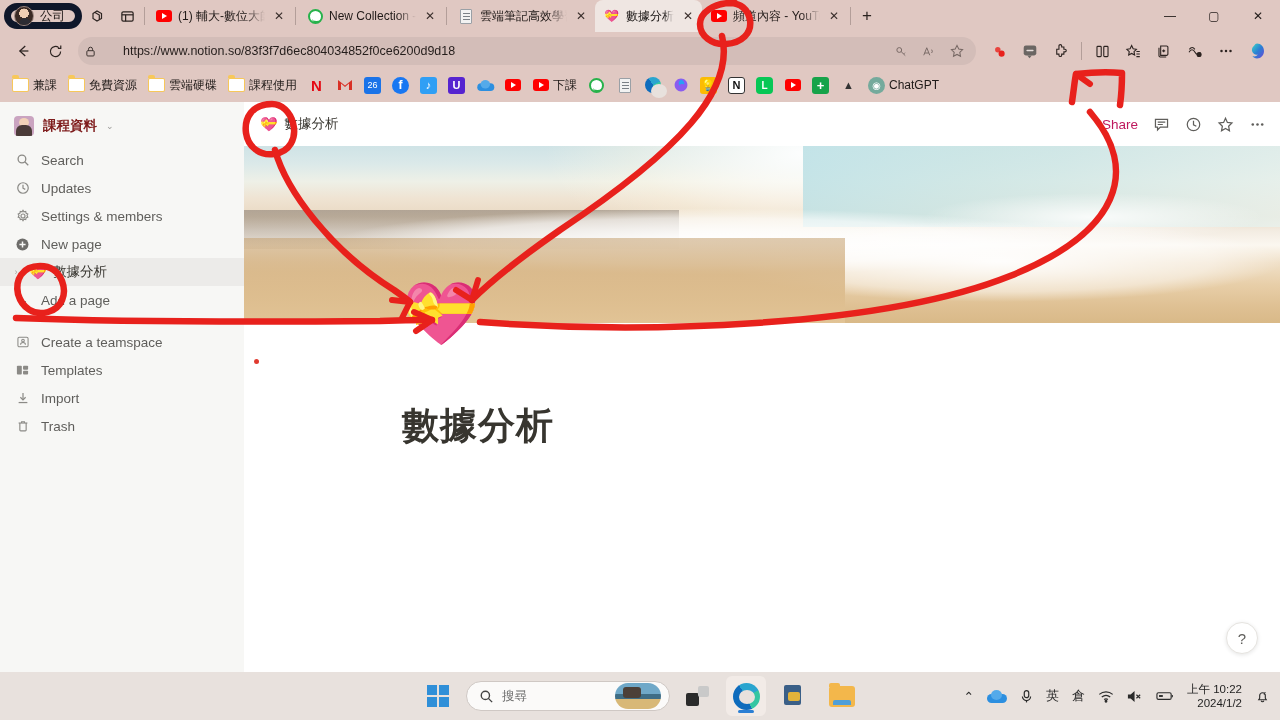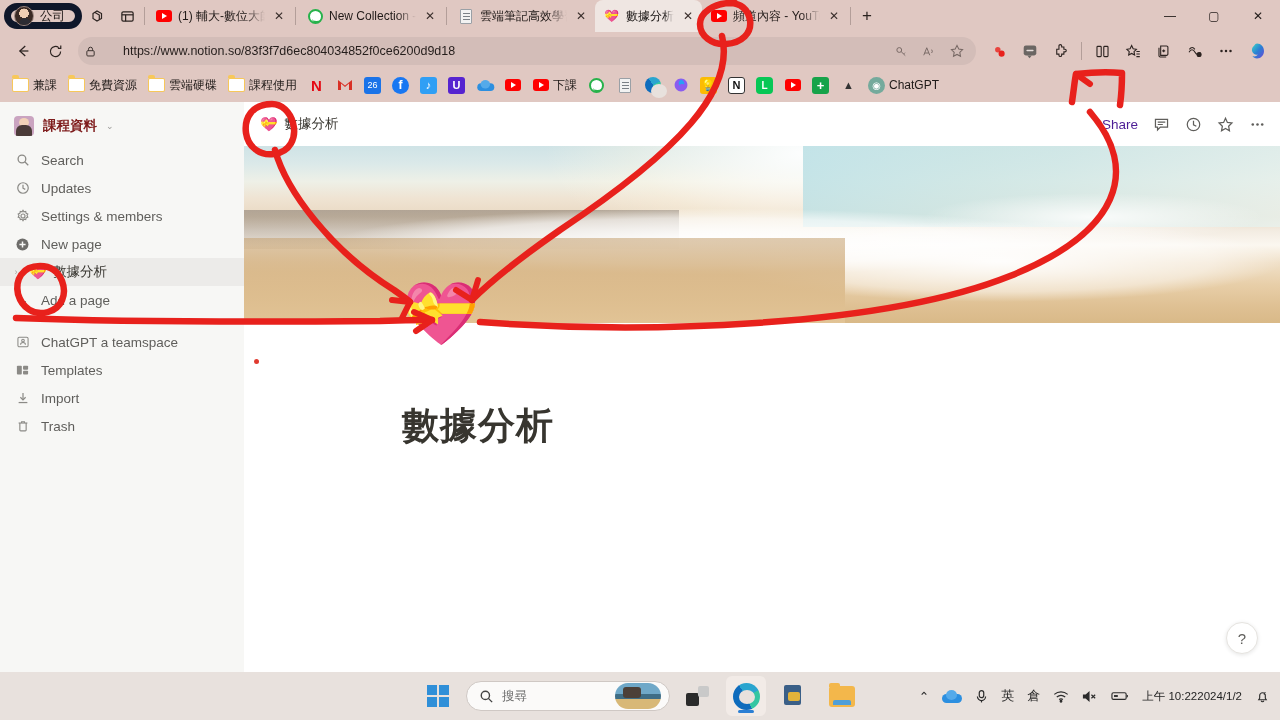--- a/index.html
+++ b/index.html
@@ -95,21 +95,21 @@
   .page-row .pg-emoji { font-size:14px; width:17px; text-align:center; }
   .page-row .pg-label { font-size:13.5px; color:#37352f; }
   .section-gap { height:14px; }
 
   .content { flex:1 1 auto; position:relative; overflow:hidden; background:#fff; }
   .page-topbar { height:44px; display:flex; align-items:center; padding:0 14px 0 16px; background:#fff; }
   .crumb { display:flex; align-items:center; gap:7px; }
   .crumb-emoji { font-size:14px; }
   .crumb-text { font-size:13.5px; color:#37352f; }
   .topbar-right { margin-left:auto; display:flex; align-items:center; gap:14px; }
-  .share-btn { font-size:13.5px; color:#4c1d95; }
+  .share-btn { font-size:13.5px; color:#be185d; }
   .tb-ico { width:18px;height:18px;display:flex;align-items:center;justify-content:center;color:#5f5e5b; }
 
   
   .cover { height:177px; position:relative; overflow:hidden;
     background:
       radial-gradient(ellipse 360px 150px at 54% 4%, rgba(255,255,255,0.95) 0%, rgba(255,248,230,0.35) 48%, rgba(255,255,255,0) 72%),
       linear-gradient(to bottom,
         #cfe3e6 0%, #dbe9e9 10%, #eef0e7 20%,
         #efe3d2 30%, #e9d9c2 40%,
         #f3ece2 48%, #fbf7f0 56%,
@@ -166,21 +166,21 @@
     position:relative; }
   .ico-edge::after{content:"";position:absolute;left:6px;top:7px;width:16px;height:14px;border-radius:50%;background:#e8e1dd;}
   .ico-store { width:24px;height:24px;position:relative; }
   .ico-store::before{content:"";position:absolute;left:2px;top:1px;width:17px;height:20px;background:#3a5f87;border-radius:2px;}
   .ico-store::after{content:"";position:absolute;left:6px;top:8px;width:12px;height:9px;background:#e2b33a;border-radius:2px;}
   .ico-folder { width:26px;height:21px;background:#f3b74b;border-radius:3px;position:relative; }
   .ico-folder::before{content:"";position:absolute;left:0;top:-3px;width:11px;height:4px;background:#f3b74b;border-radius:2px 2px 0 0;}
   .ico-folder::after{content:"";position:absolute;left:4px;bottom:2px;width:18px;height:5px;background:#4f9fd8;border-radius:2px 2px 0 0;}
   .tray { margin-left:auto; display:flex; align-items:center; gap:13px; padding-right:10px; }
   .tray-ico { font-size:12.5px; color:#2b2b2b; display:flex; align-items:center; justify-content:center; }
-  .clock { display:flex; flex-direction:row; align-items:flex-end; line-height:1.25; }
+  .clock { display:flex; flex-direction:column; align-items:flex-end; line-height:1.25; }
   .clock span { font-size:11.5px; color:#1f1f1f; }
   .onedrive { width:20px;height:13px;position:relative; }
   .onedrive::before{content:"";position:absolute;left:0;bottom:0;width:20px;height:9px;border-radius:5px;background:#2c8fe0;}
   .onedrive::after{content:"";position:absolute;left:4px;top:0;width:11px;height:10px;border-radius:50%;background:#54aaea;}
 
   
   #annot { position:absolute; left:0; top:0; width:1280px; height:720px; pointer-events:none; }
 </style>
 </head>
 <body>
@@ -543,21 +543,21 @@
     <div class="section-gap"></div>
 
     <div class="nav-item">
       <span class="nav-icon">
         <svg width="14" height="14" viewBox="0 0 16 16" fill="none" stroke="currentColor" stroke-width="1.2">
             <rect x="2.2" y="2.5" width="11.6" height="11" rx="1.6"></rect>
             <circle cx="8" cy="6.4" r="1.5"></circle>
             <path d="M5.2 11.2 c0-1.8 1.3-2.6 2.8-2.6 s2.8 .8 2.8 2.6"></path>
           </svg>
       </span>
-      <span class="nav-label">ChatGPT a teamspace</span>
+      <span class="nav-label">Create a teamspace</span>
     </div>
     <div class="nav-item">
       <span class="nav-icon">
         <svg width="15" height="14" viewBox="0 0 16 16" fill="currentColor">
             <rect x="1.6" y="3" width="5.6" height="10" rx="1"></rect>
             <rect x="8.6" y="3" width="5.8" height="4.6" rx="1"></rect>
             <rect x="8.6" y="8.8" width="5.8" height="4.2" rx="1"></rect>
           </svg>
       </span>
       <span class="nav-label">Templates</span>

